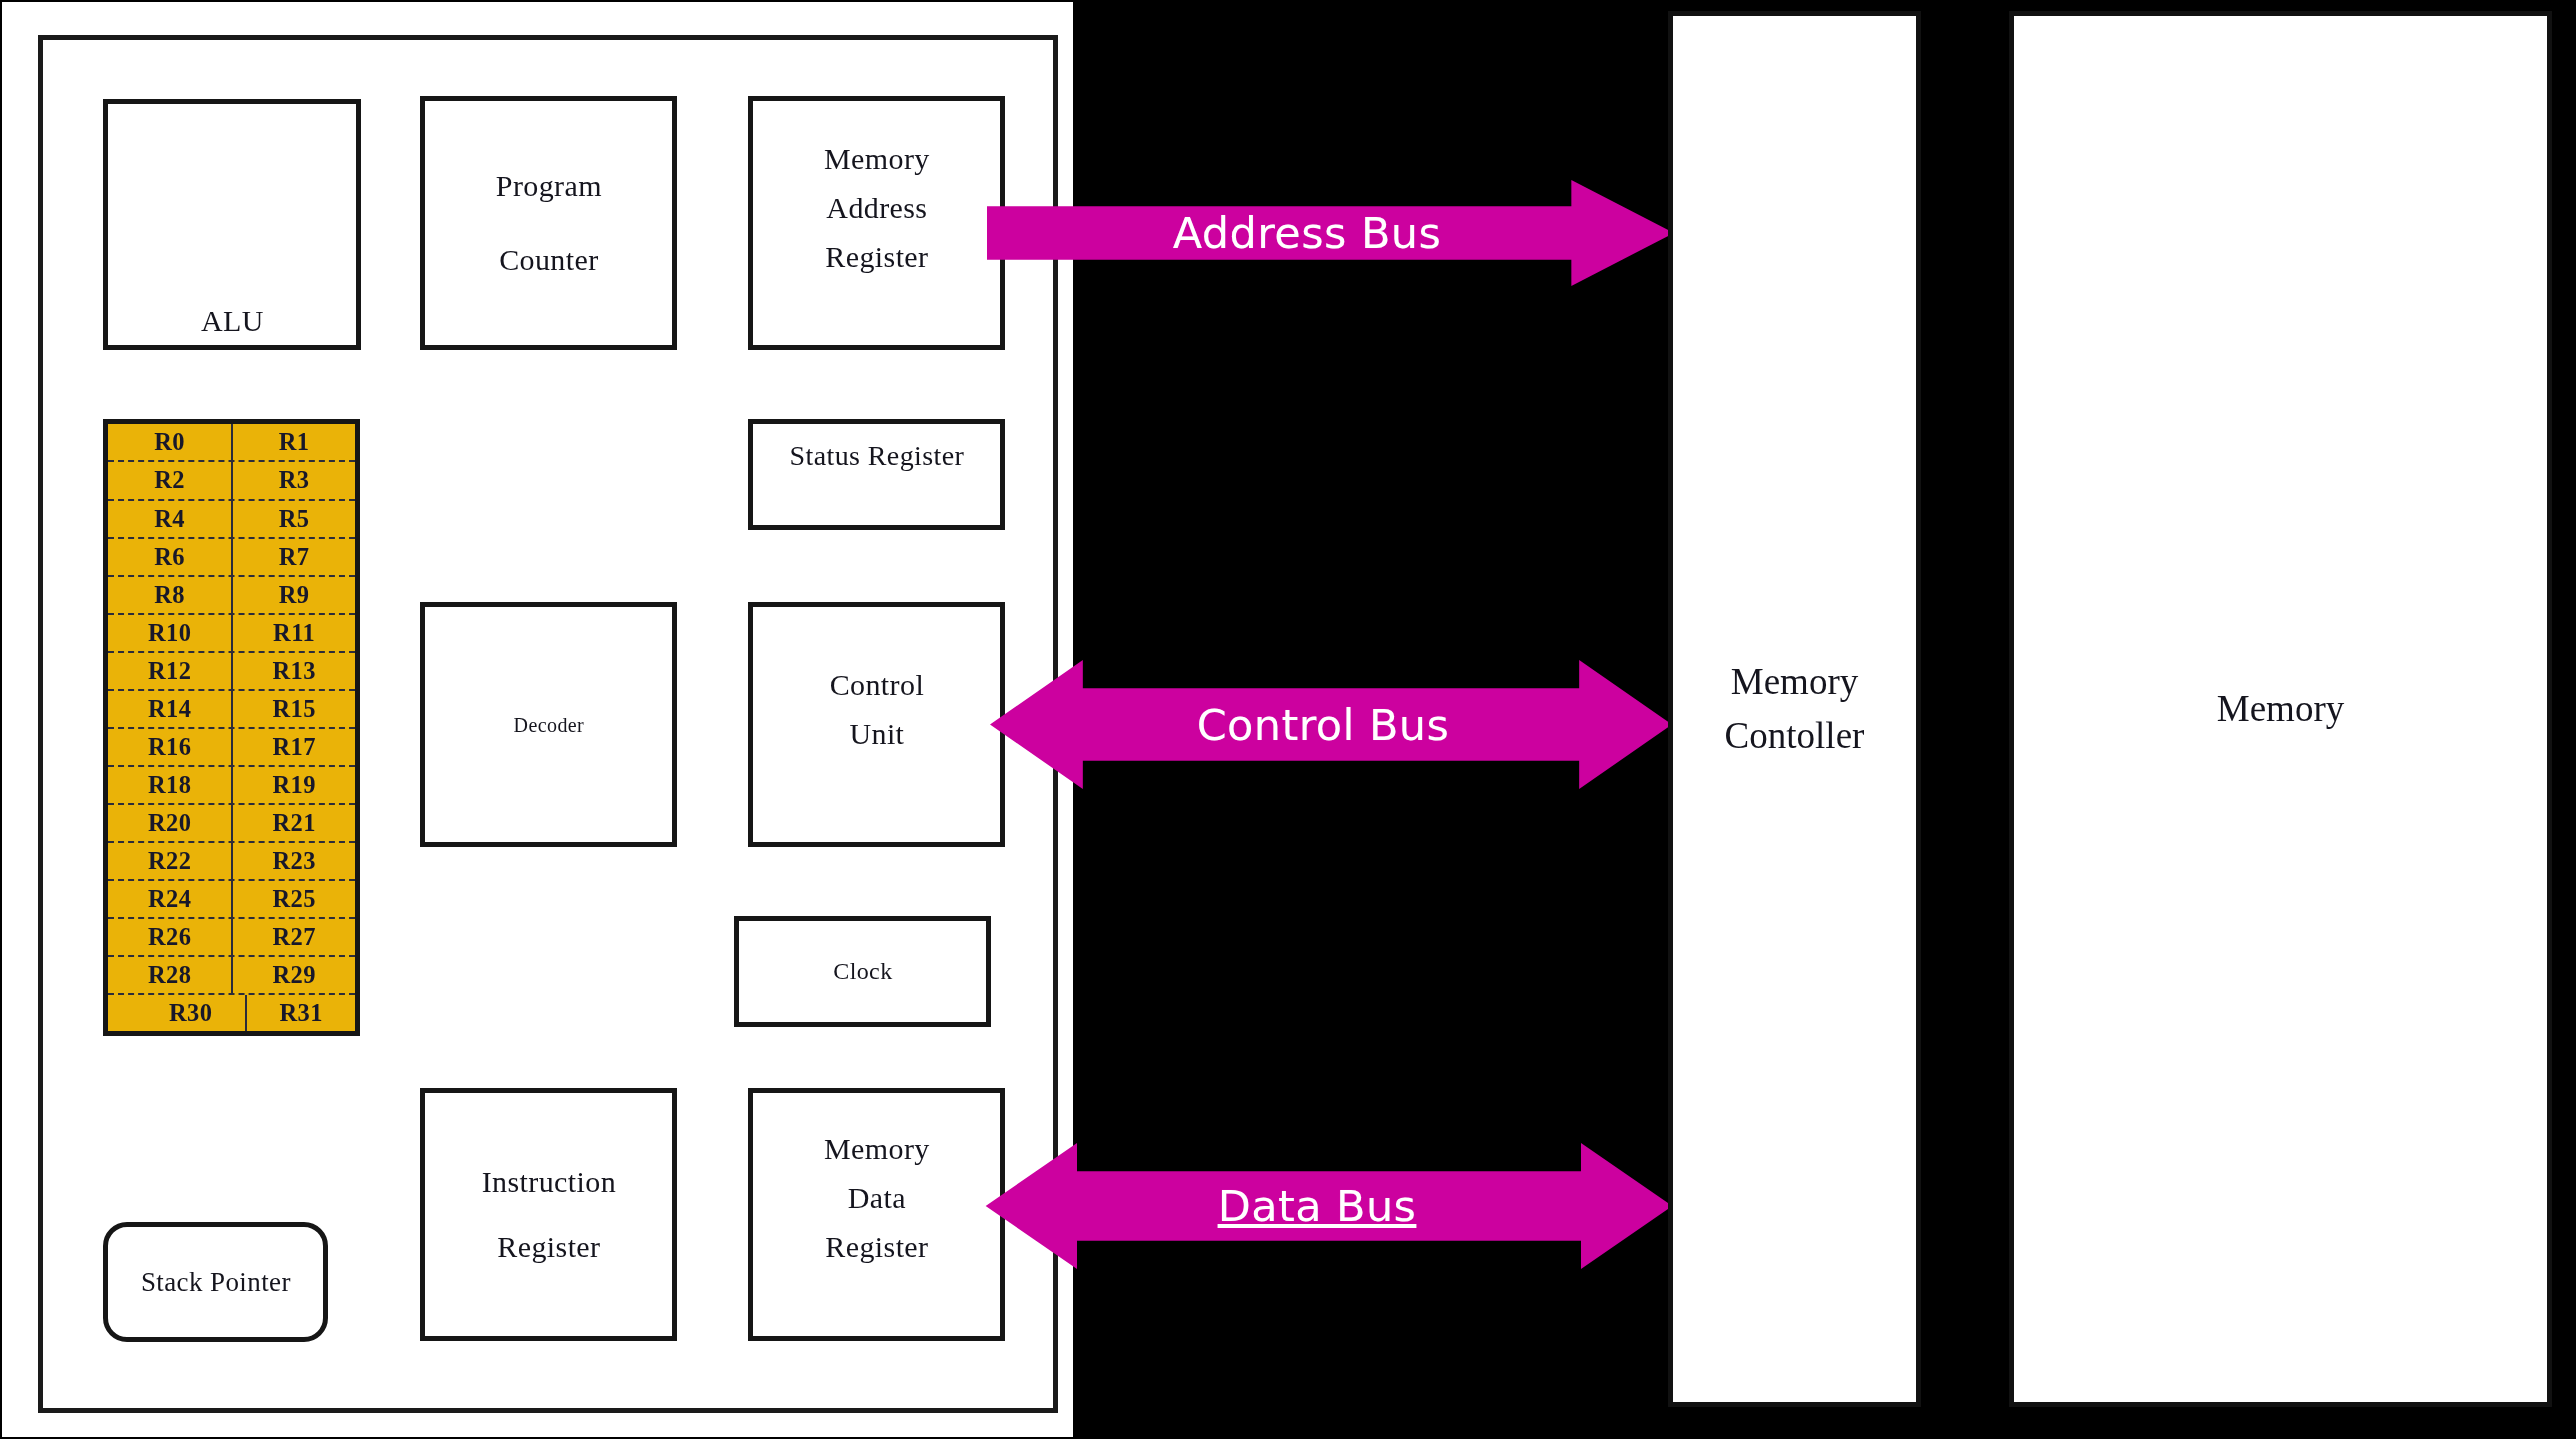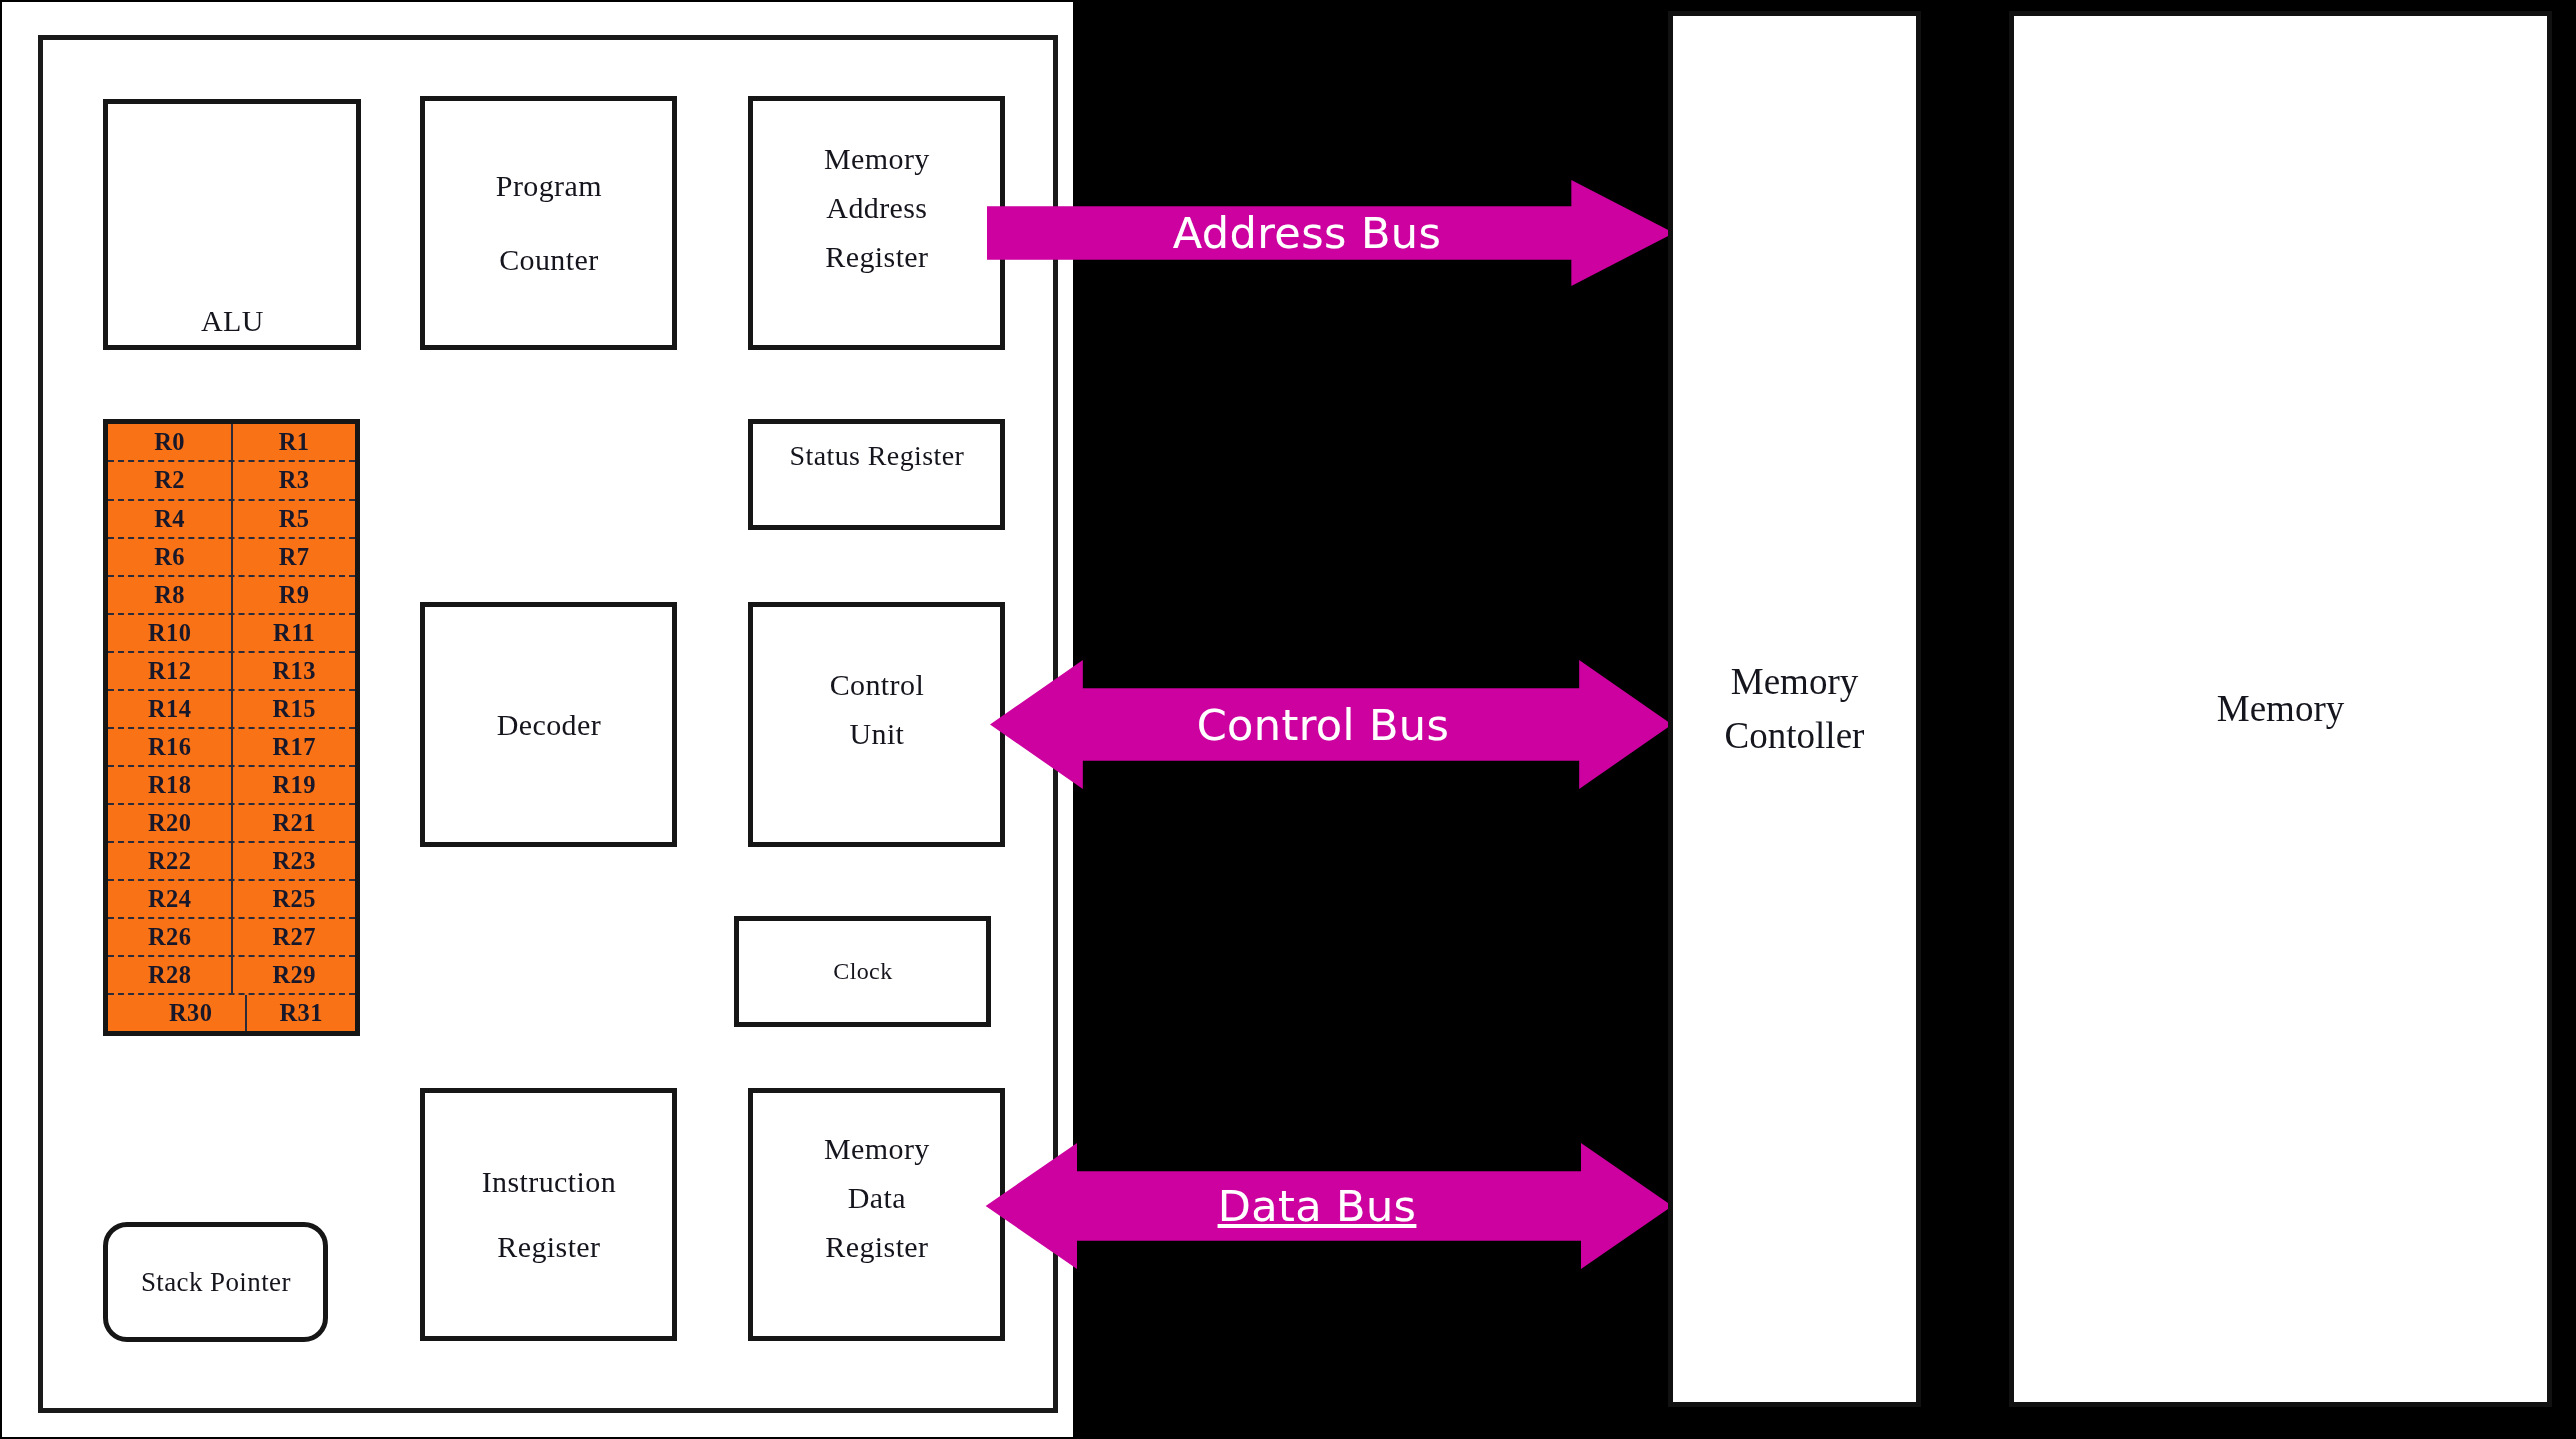--- a/index.html
+++ b/index.html
@@ -52,21 +52,21 @@
   }
   .unit .ln { display: block; white-space: nowrap; }
 
   
   #regfile {
     position: absolute;
     left: 101px;
     top: 417px;
     width: 257px;
     height: 617px;
-    background: #f97316;
+    background: #eab308;
     border: 5.5px solid #161616;
     box-sizing: border-box;
     display: flex;
     flex-direction: column;
   }
   .reg-row {
     flex: 1 1 0;
     display: flex;
     border-bottom: 2.4px dashed #2b2b3a;
   }
@@ -136,21 +136,21 @@
     <div class="unit" style="left:746px; top:94px; width:257px; height:254px; justify-content:flex-start; padding-top:34px; font-size:30px;">
       <span class="ln">Memory</span>
       <span class="ln">Address</span>
       <span class="ln">Register</span>
     </div>
 
     <div class="unit" style="left:746px; top:417px; width:257px; height:111px; justify-content:flex-start; padding-top:9px; font-size:28px;">
       <span class="ln">Status Register</span>
     </div>
 
-    <div class="unit" style="left:418px; top:600px; width:257px; height:245px; justify-content:center; font-size:30px;">
+    <div class="unit" style="left:418px; top:600px; width:257px; height:245px; justify-content:center; font-size:20px;">
       <span class="ln">Decoder</span>
     </div>
 
     <div class="unit" style="left:746px; top:600px; width:257px; height:245px; justify-content:flex-start; padding-top:54px; font-size:30px;">
       <span class="ln">Control</span>
       <span class="ln">Unit</span>
     </div>
 
     <div class="unit" style="left:732px; top:914px; width:257px; height:111px; justify-content:center; font-size:24px;">
       <span class="ln">Clock</span>

